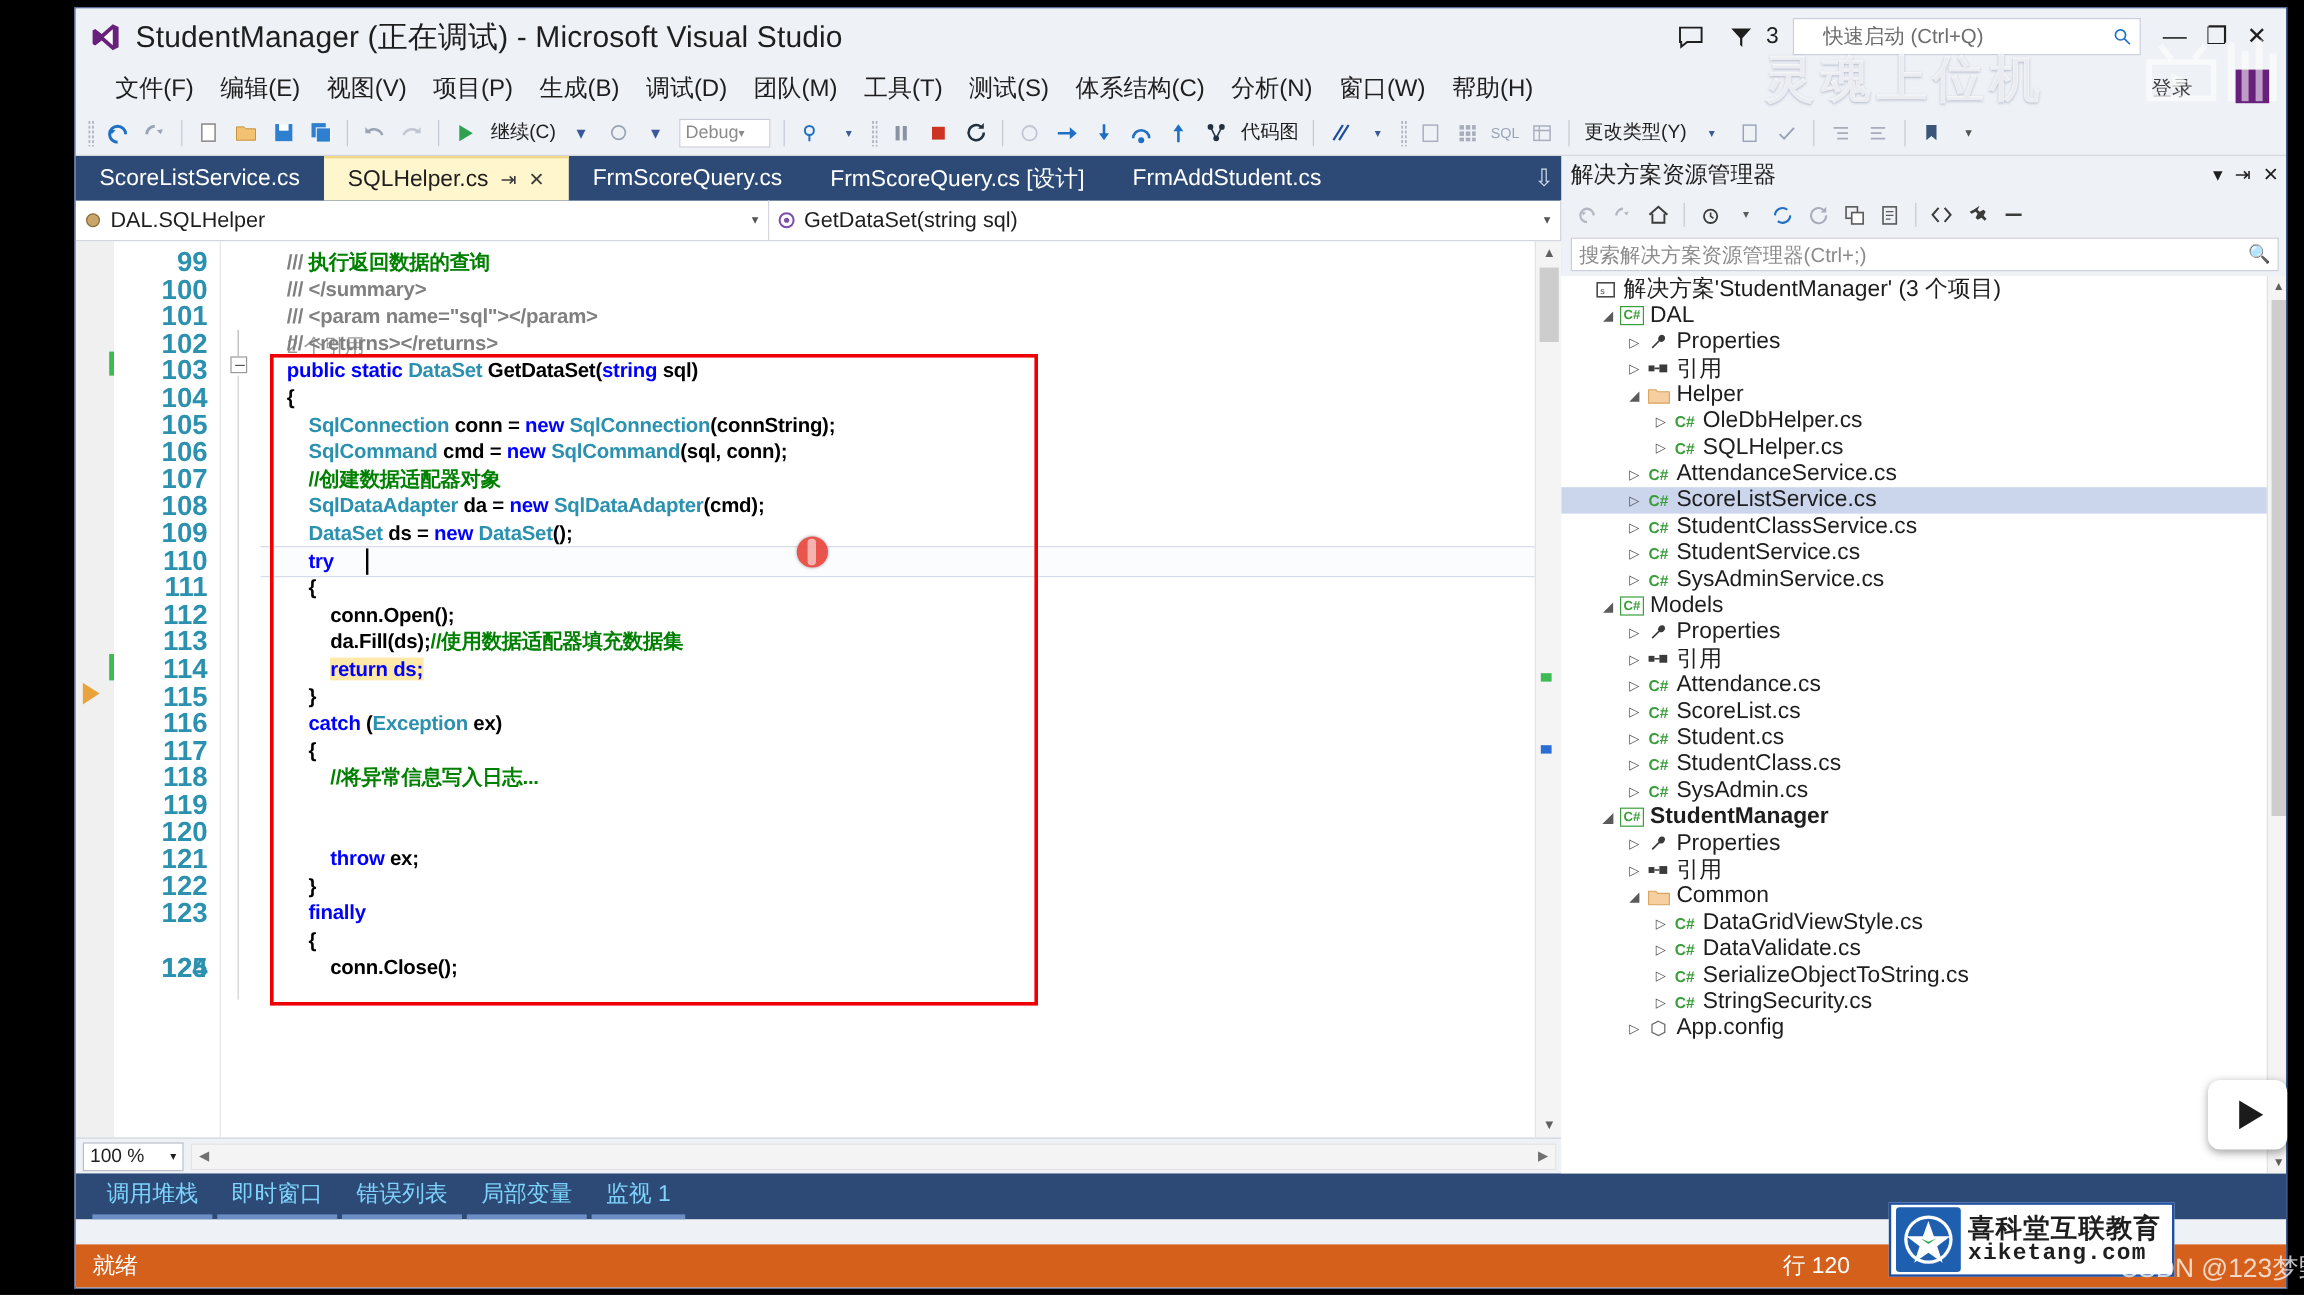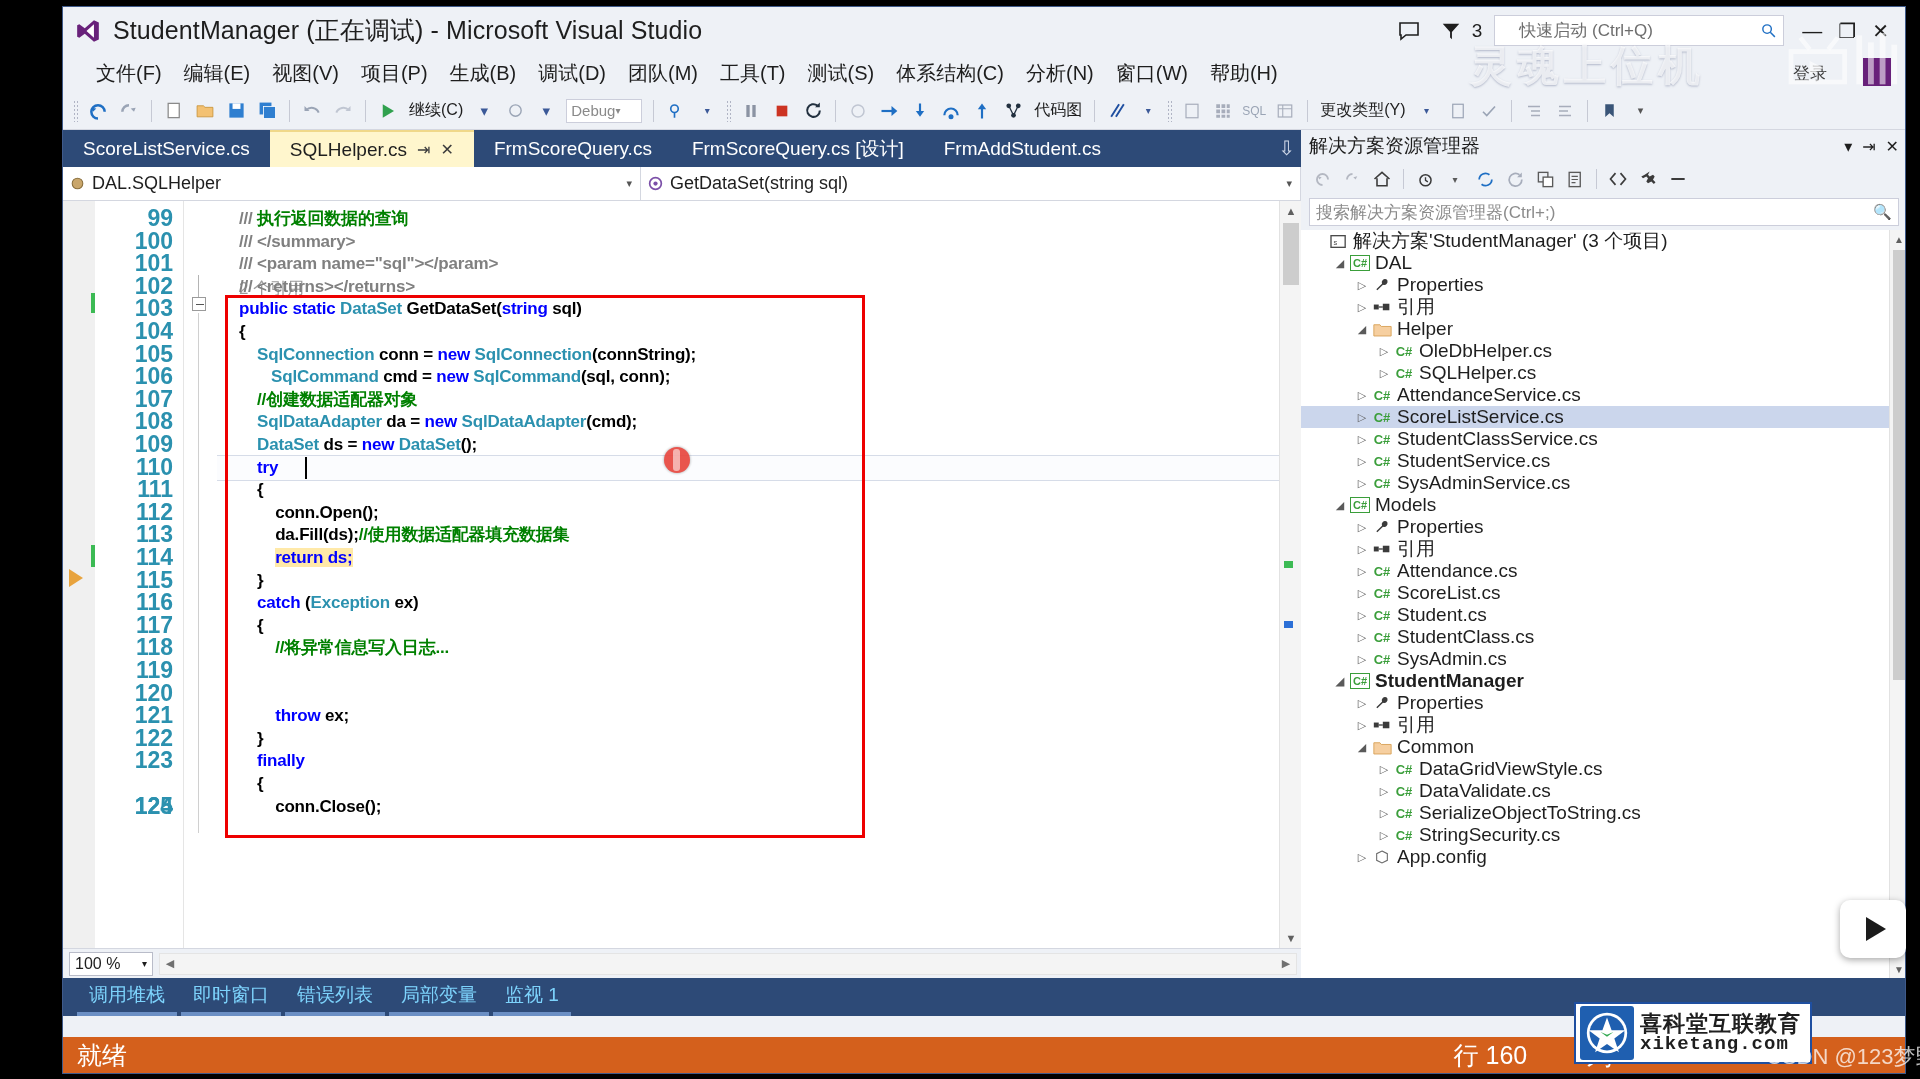--- a/index.html
+++ b/index.html
@@ -288,21 +288,21 @@
   .btab {
     font-size: 19px; color: #7dd3fc; padding: 4px 12px; white-space: nowrap;
     border-bottom: 4px solid transparent;
   }
   .btab.u { border-bottom-color: #6b8fc4; }
 
   
   .statusbar {
     position: absolute; left: 0; bottom: 0;
     width: 1844px; height: 36px; background: #d4601c;
-    display: flex; align-items: center; color: #ffffff; font-size: 25px;
+    display: flex; align-items: center; color: #ffffff; font-size: 19px;
   }
   .status-ready { margin-left: 14px; }
   .status-right { margin-left: auto; display: flex; gap: 60px; padding-right: 260px; }
 
   
   .wm-soul {
     position: absolute; left: 1470px; top: 38px;
     font-size: 42px; color: rgba(255,255,255,.72); letter-spacing: 5px;
     font-weight: bold; white-space: nowrap;
     text-shadow: 0 1px 2px rgba(120,130,160,.5);
@@ -701,21 +701,21 @@
             <div class="cursor-dot" style="left:447px;top:246px;"></div>
 
             <div class="caret-bar" style="left:88px;top:256px;height:22px;"></div>
           <div class="code-line" style="top: 6px; left: 22px;"><span class="xd">/// </span><span class="cm">执行返回数据的查询</span></div>
               <div class="code-line" style="top: 28.6px; left: 22px;"><span class="xd">/// &lt;/summary&gt;</span></div>
               <div class="code-line" style="top: 51.2px; left: 22px;"><span class="xd">/// &lt;param name="sql"&gt;&lt;/param&gt;</span></div>
               <div class="code-line" style="top: 73.8px; left: 22px;"><span class="xd">/// &lt;returns&gt;&lt;/returns&gt;</span></div>
               <div class="code-line" style="top: 96.4px; left: 22px;"><span class="k">public static </span><span class="t">DataSet </span><span class="id">GetDataSet(</span><span class="k">string</span><span class="id"> sql)</span></div>
               <div class="code-line" style="top: 119px; left: 22px;"><span class="id">{</span></div>
               <div class="code-line" style="top: 141.6px; left: 22px;"><span class="t">    SqlConnection </span><span class="id">conn = </span><span class="k">new </span><span class="t">SqlConnection</span><span class="id">(connString);</span></div>
-              <div class="code-line" style="top: 164.2px; left: 36px;"><span class="t">    SqlCommand </span><span class="id">cmd = </span><span class="k">new </span><span class="t">SqlCommand</span><span class="id">(sql, conn);</span></div>
+              <div class="code-line" style="top: 164.2px; left: 22px;"><span class="t">    SqlCommand </span><span class="id">cmd = </span><span class="k">new </span><span class="t">SqlCommand</span><span class="id">(sql, conn);</span></div>
               <div class="code-line" style="top: 186.8px; left: 22px;"><span class="cm">    //创建数据适配器对象</span></div>
               <div class="code-line" style="top: 209.4px; left: 22px;"><span class="t">    SqlDataAdapter </span><span class="id">da = </span><span class="k">new </span><span class="t">SqlDataAdapter</span><span class="id">(cmd);</span></div>
               <div class="code-line" style="top: 232px; left: 22px;"><span class="t">    DataSet </span><span class="id">ds = </span><span class="k">new </span><span class="t">DataSet</span><span class="id">();</span></div>
               <div class="code-line" style="top: 254.6px; left: 22px;"><span class="k">    try</span></div>
               <div class="code-line" style="top: 277.2px; left: 22px;"><span class="id">    {</span></div>
               <div class="code-line" style="top: 299.8px; left: 22px;"><span class="id">        conn.Open();</span></div>
               <div class="code-line" style="top: 322.4px; left: 22px;"><span class="id">        da.Fill(ds);</span><span class="cm">//使用数据适配器填充数据集</span></div>
               <div class="code-line" style="top: 345px; left: 22px;"><span class="id">        </span><span class="k hl">return ds;</span></div>
               <div class="code-line" style="top: 367.6px; left: 22px;"><span class="id">    }</span></div>
               <div class="code-line" style="top: 390.2px; left: 22px;"><span class="k">    catch </span><span class="id">(</span><span class="t">Exception</span><span class="id"> ex)</span></div>
@@ -1077,21 +1077,21 @@
       <div class="btab u">调用堆栈</div>
       <div class="btab u">即时窗口</div>
       <div class="btab u">错误列表</div>
       <div class="btab u">局部变量</div>
       <div class="btab u">监视 1</div>
     </div>
 
     <div class="statusbar">
       <div class="status-ready">就绪</div>
       <div class="status-right">
-        <span>行 160</span>
+        <span>行 120</span>
         <span>列 18</span>
       </div>
     </div>
   </div>
 
   <div class="wm-soul">灵魂上位机</div>
   <svg class="wm-bili" viewBox="0 0 120 60">
     <g fill="none" stroke="rgba(255,255,255,.75)" stroke-width="4">
       <path d="M18 22h46v26H18z"></path>
         <path d="M26 10l8 10M58 10l-8 10"></path>

